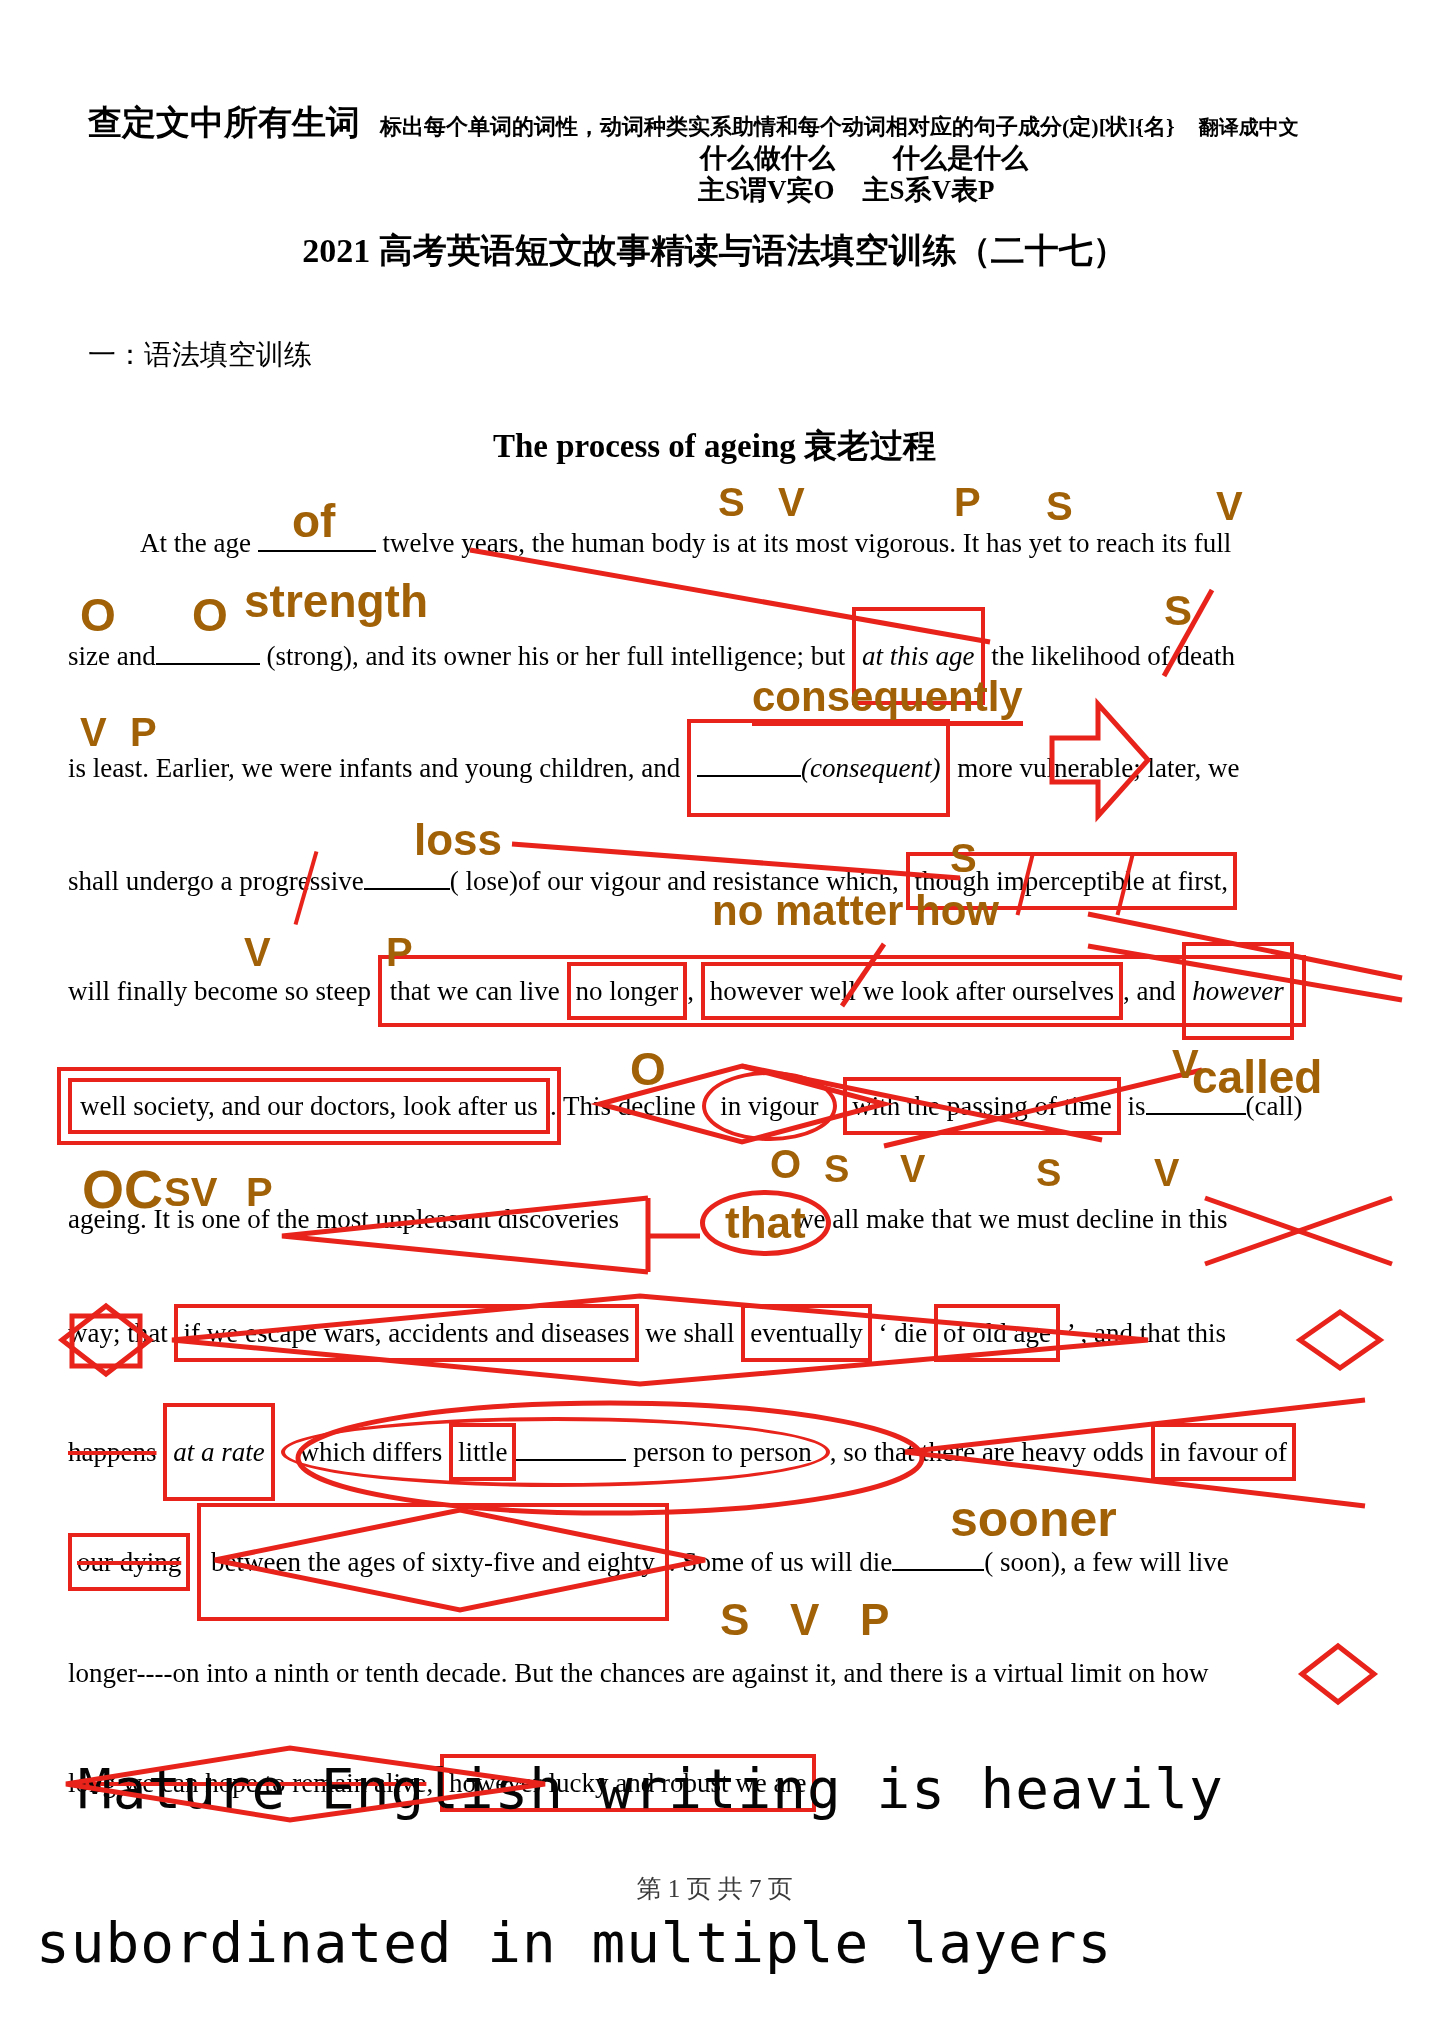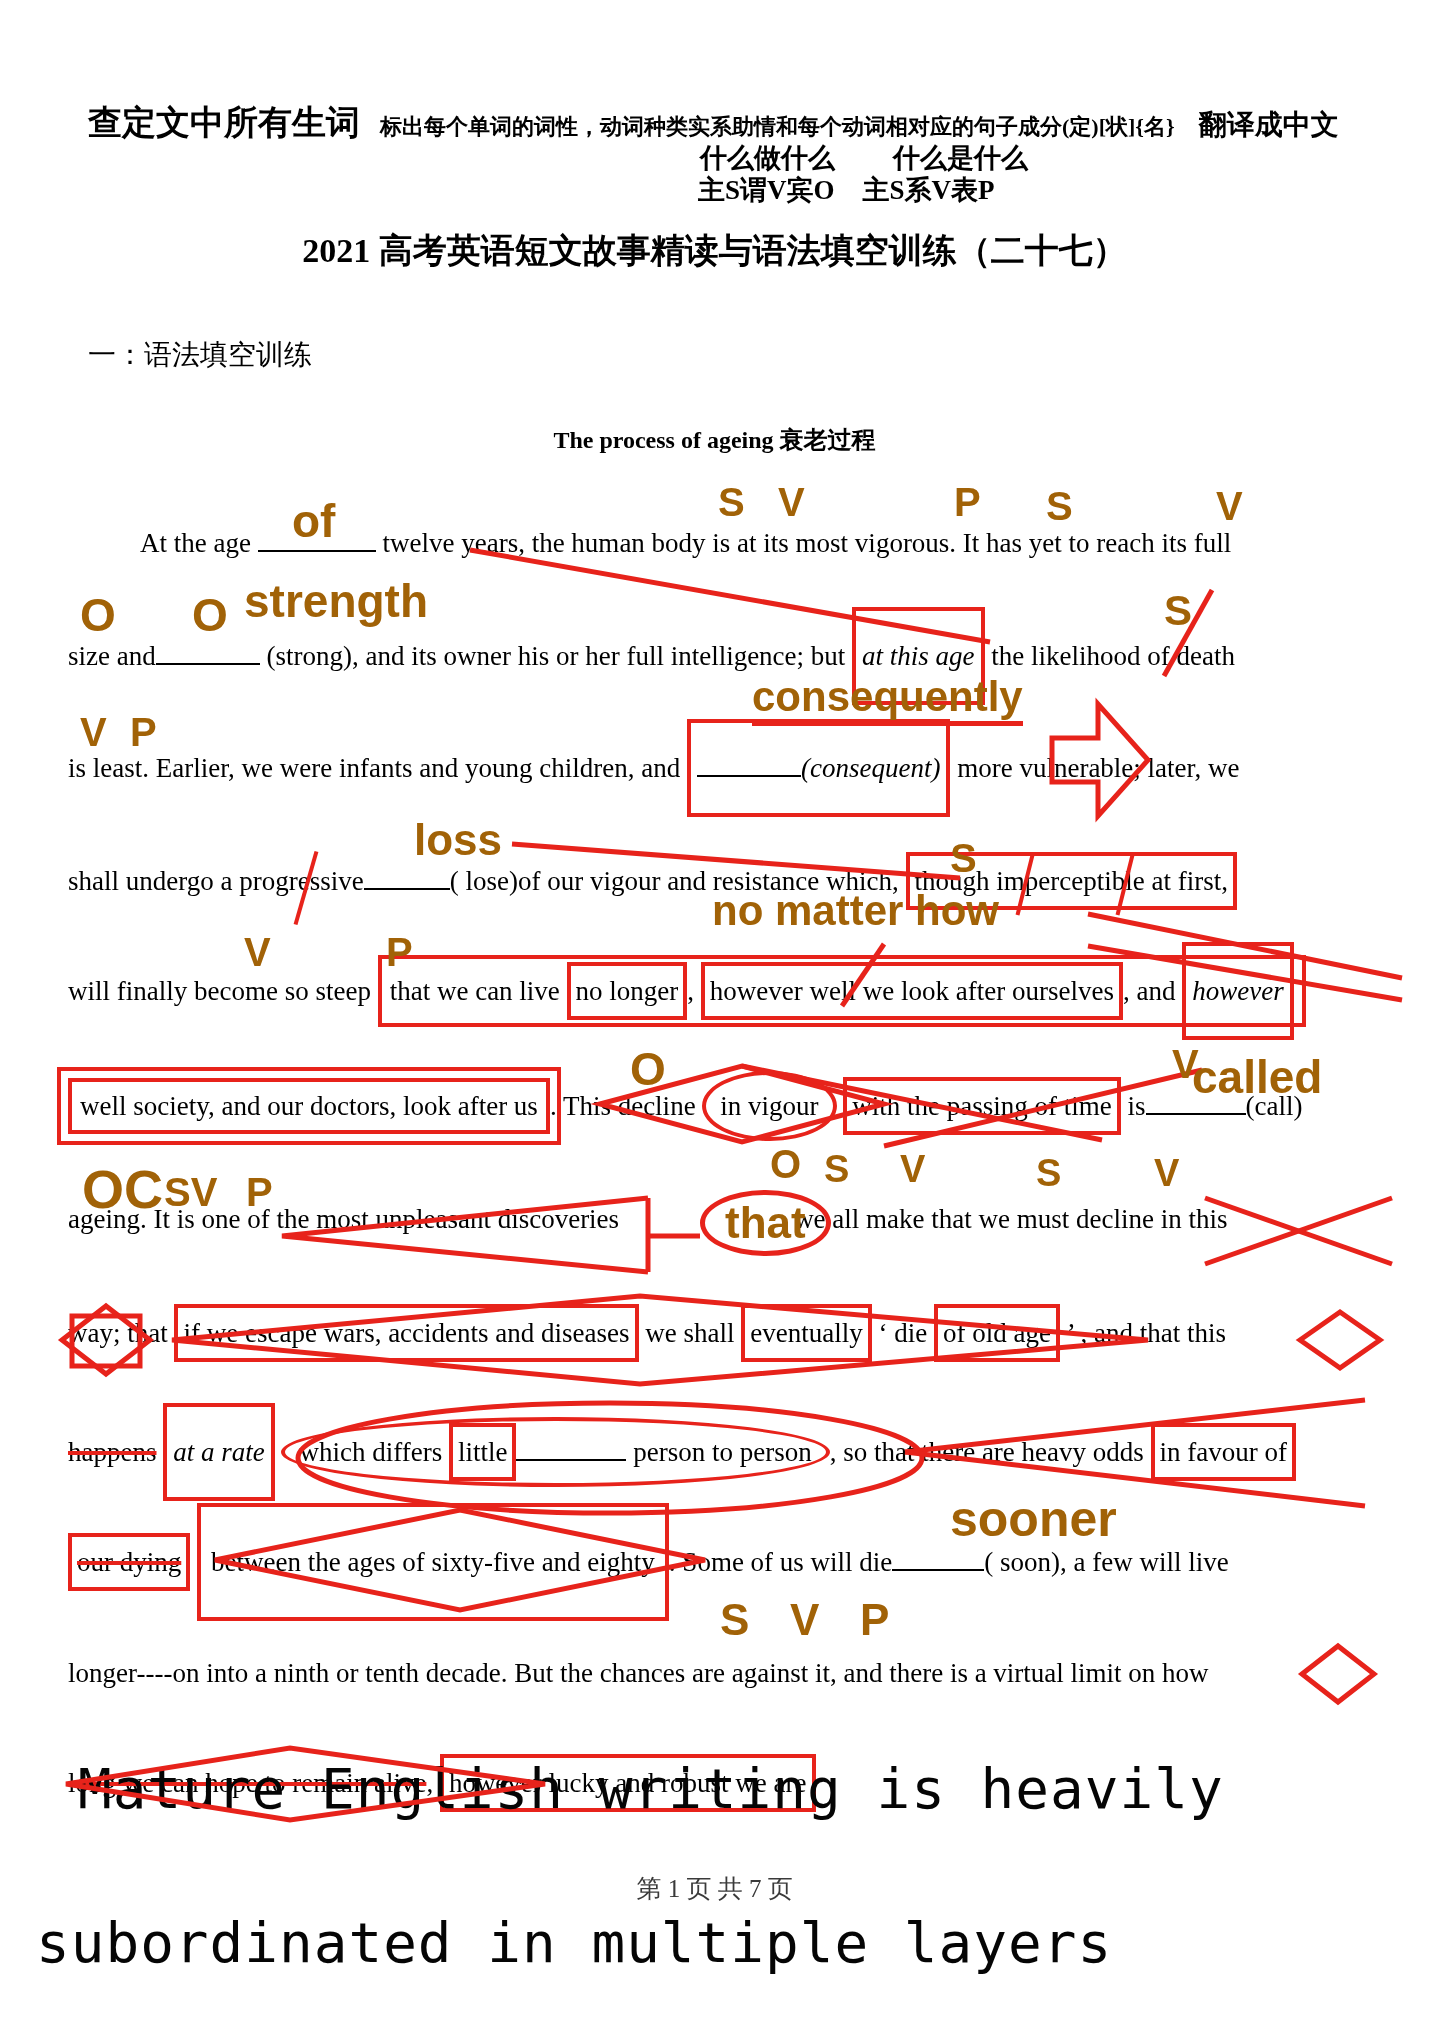--- a/index.html
+++ b/index.html
@@ -2,28 +2,28 @@
 <html><head>
 <meta charset="utf-8">
 <style>
   html,body{margin:0;padding:0;}
   body{width:1429px;height:2021px;position:relative;background:#ffffff;overflow:hidden;
        font-family:"Liberation Serif", serif;color:#000;}
   
   .hline1{position:absolute;left:88px;top:100px;white-space:nowrap;font-weight:bold;}
   .h1a{font-size:34px;margin-top:40px;}
   .h1b{font-size:22px;margin-left:20px;}
-  .h1c{font-size:28px;margin-left:24px;margin-top:10px;}
+  .h1c{font-size:20px;margin-left:24px;margin-top:10px;}
   .hline2{position:absolute;left:700px;top:140px;white-space:nowrap;font-weight:bold;font-size:27px;}
   .hline2 .gap2{display:inline-block;width:58px;}
   .hline3{position:absolute;left:698px;top:172px;white-space:nowrap;font-weight:bold;font-size:27px;}
   .hline3 .gap2{display:inline-block;width:28px;}
   .doc-title{position:absolute;left:0;right:0;top:228px;text-align:center;font-weight:bold;font-size:34px;}
   .section-heading{position:absolute;left:88px;top:336px;font-size:28px;}
-  .passage-title{position:absolute;left:0;right:0;top:424px;text-align:center;font-weight:bold;font-size:24px;}
+  .passage-title{position:absolute;left:0;right:0;top:424px;text-align:center;font-weight:bold;font-size:33px;}
   
   .pline{position:absolute;left:68px;white-space:nowrap;font-size:27px;line-height:34px;}
   .gap{display:inline-block;}
   .blank{display:inline-block;border-bottom:2px solid #000;height:1em;vertical-align:baseline;}
   .rbox{border:4px solid #e7231b;padding:10px 5px;}
   .rbox.tall{padding:30px 6px;font-style:italic;}
   .rbox.big{padding:17px 8px;}
   .rbox.tall2{padding:40px 10px;}
   .rbox.oval{border-radius:50%;padding:16px 14px;}
   .rbox.dbox{outline:4px solid #e7231b;outline-offset:7px;padding:9px 8px;}

